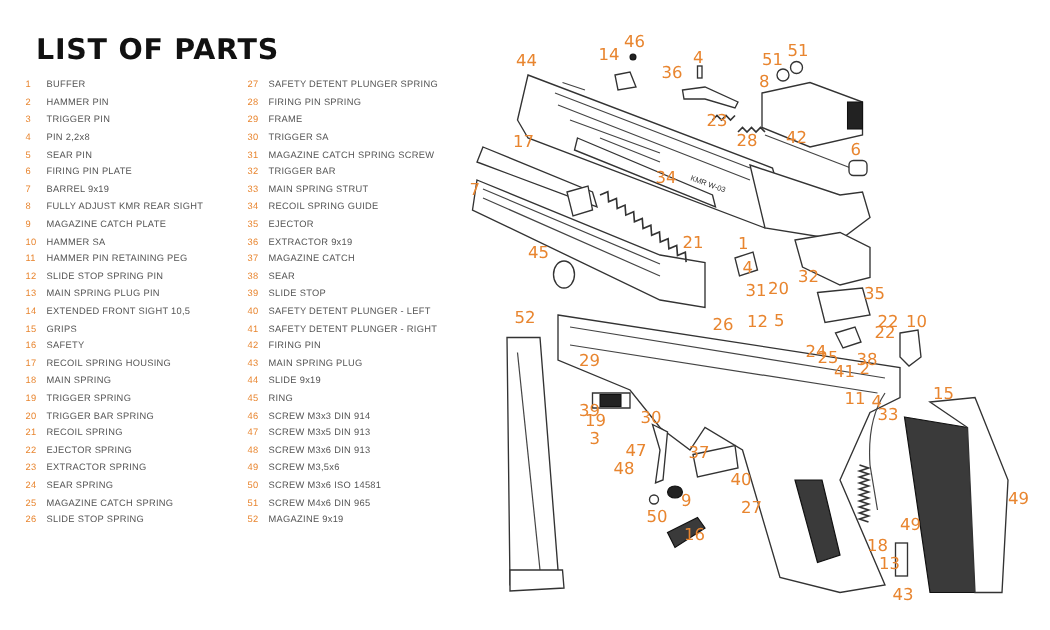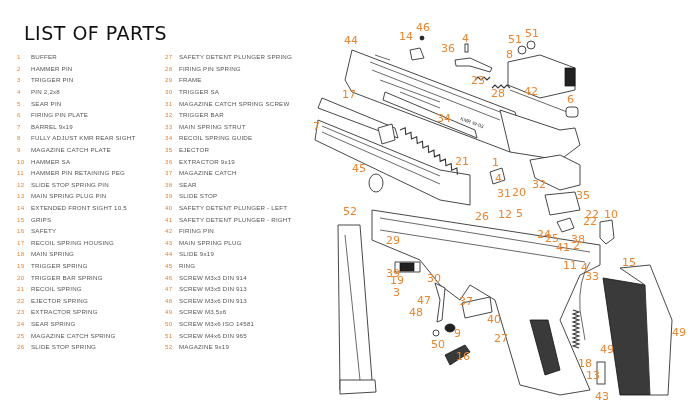--- a/index.html
+++ b/index.html
@@ -1,17 +1,17 @@
 <!DOCTYPE html>
 <html><head>
 <meta charset="utf-8">
 <style>
   html,body{margin:0;padding:0;background:#fff;}
   body{width:700px;height:420px;position:relative;overflow:hidden;font-family:"Liberation Sans",sans-serif;}
-  .title{position:absolute;left:24px;top:22px;font-size:19px;letter-spacing:0.5px;color:#111;font-family:"DejaVu Sans",sans-serif;font-weight:normal;}
+  .title{position:absolute;left:24px;top:22px;font-size:19px;letter-spacing:0.5px;color:#111;font-family:"DejaVu Sans",sans-serif;font-weight:bold;}
   .col{position:absolute;top:51px;}
   .col1{left:17px;}
   .col2{left:165px;}
   .row{height:11.6px;font-size:6.2px;color:#555;display:flex;align-items:center;white-space:nowrap;letter-spacing:0.2px;}
   .num{color:#e8852f;width:14px;text-align:left;display:inline-block;}
   .diagram{position:absolute;left:300px;top:0;width:400px;height:420px;}
   .callout{font-family:"DejaVu Sans",sans-serif;font-size:11px;fill:#e8852f;}
   .part{fill:#fff;stroke:#333;stroke-width:0.9;}
   .dark{fill:#222;stroke:#111;stroke-width:0.7;}
   .grip{fill:#3a3a3a;stroke:#111;stroke-width:0.8;}

